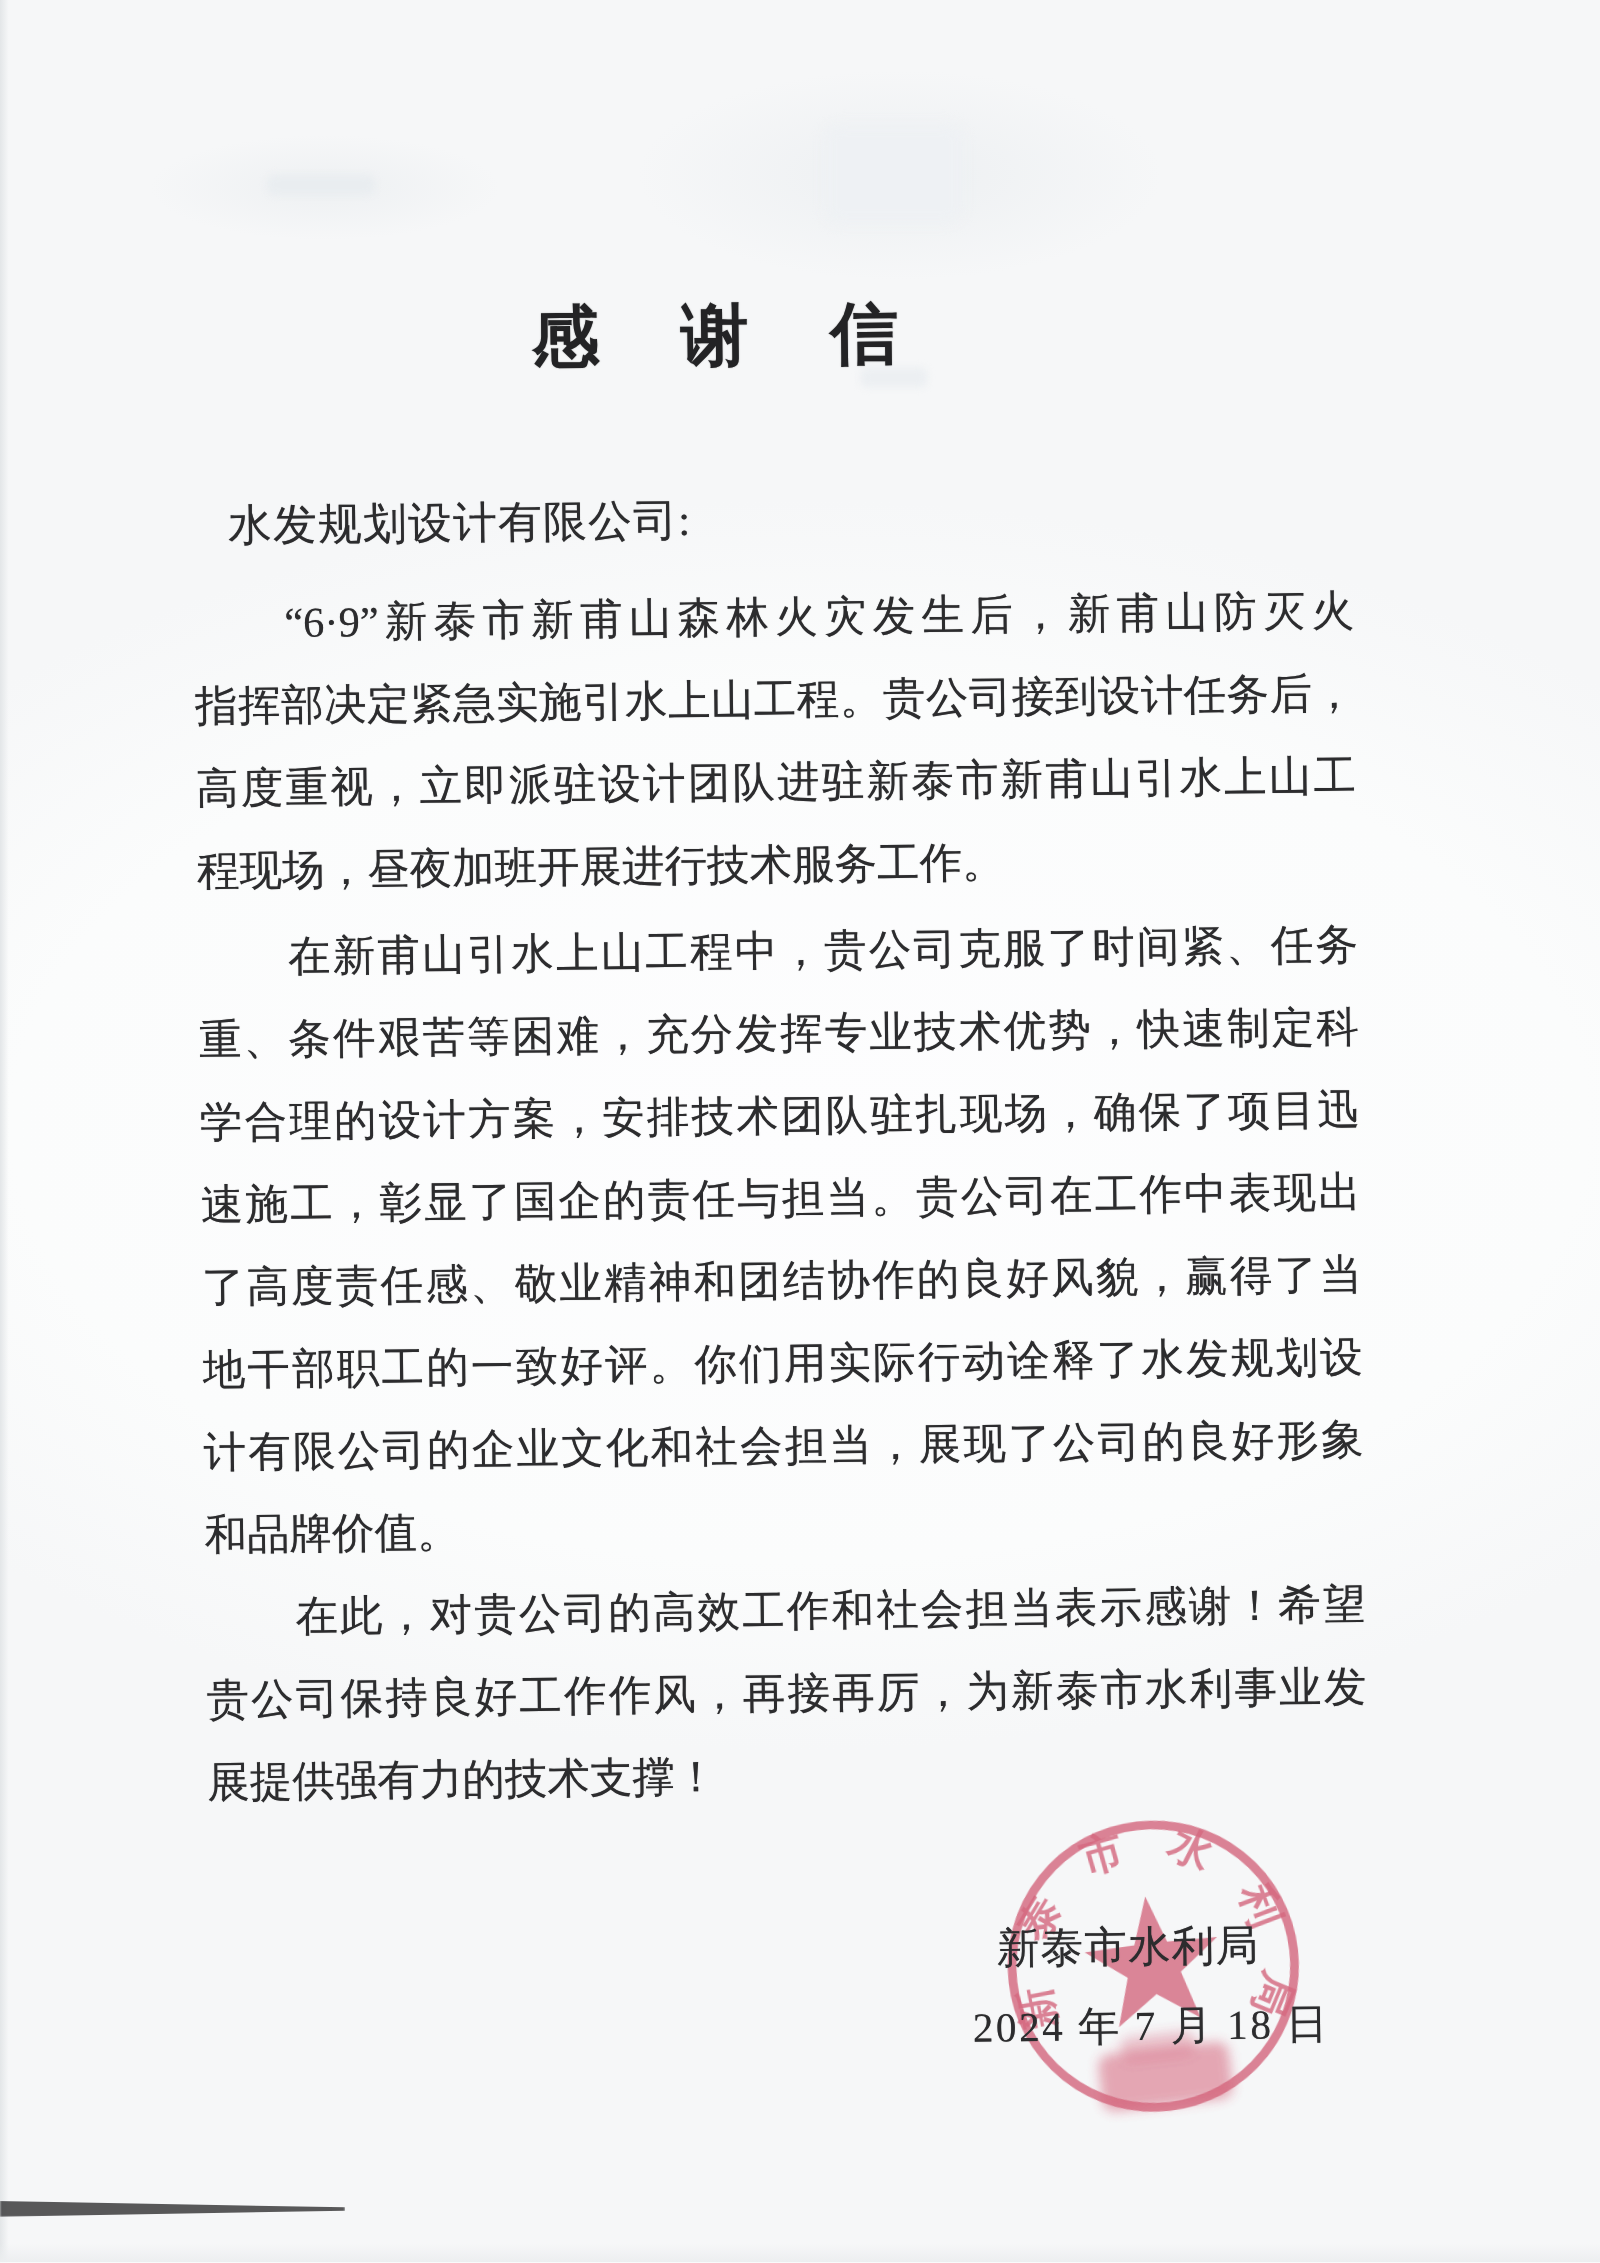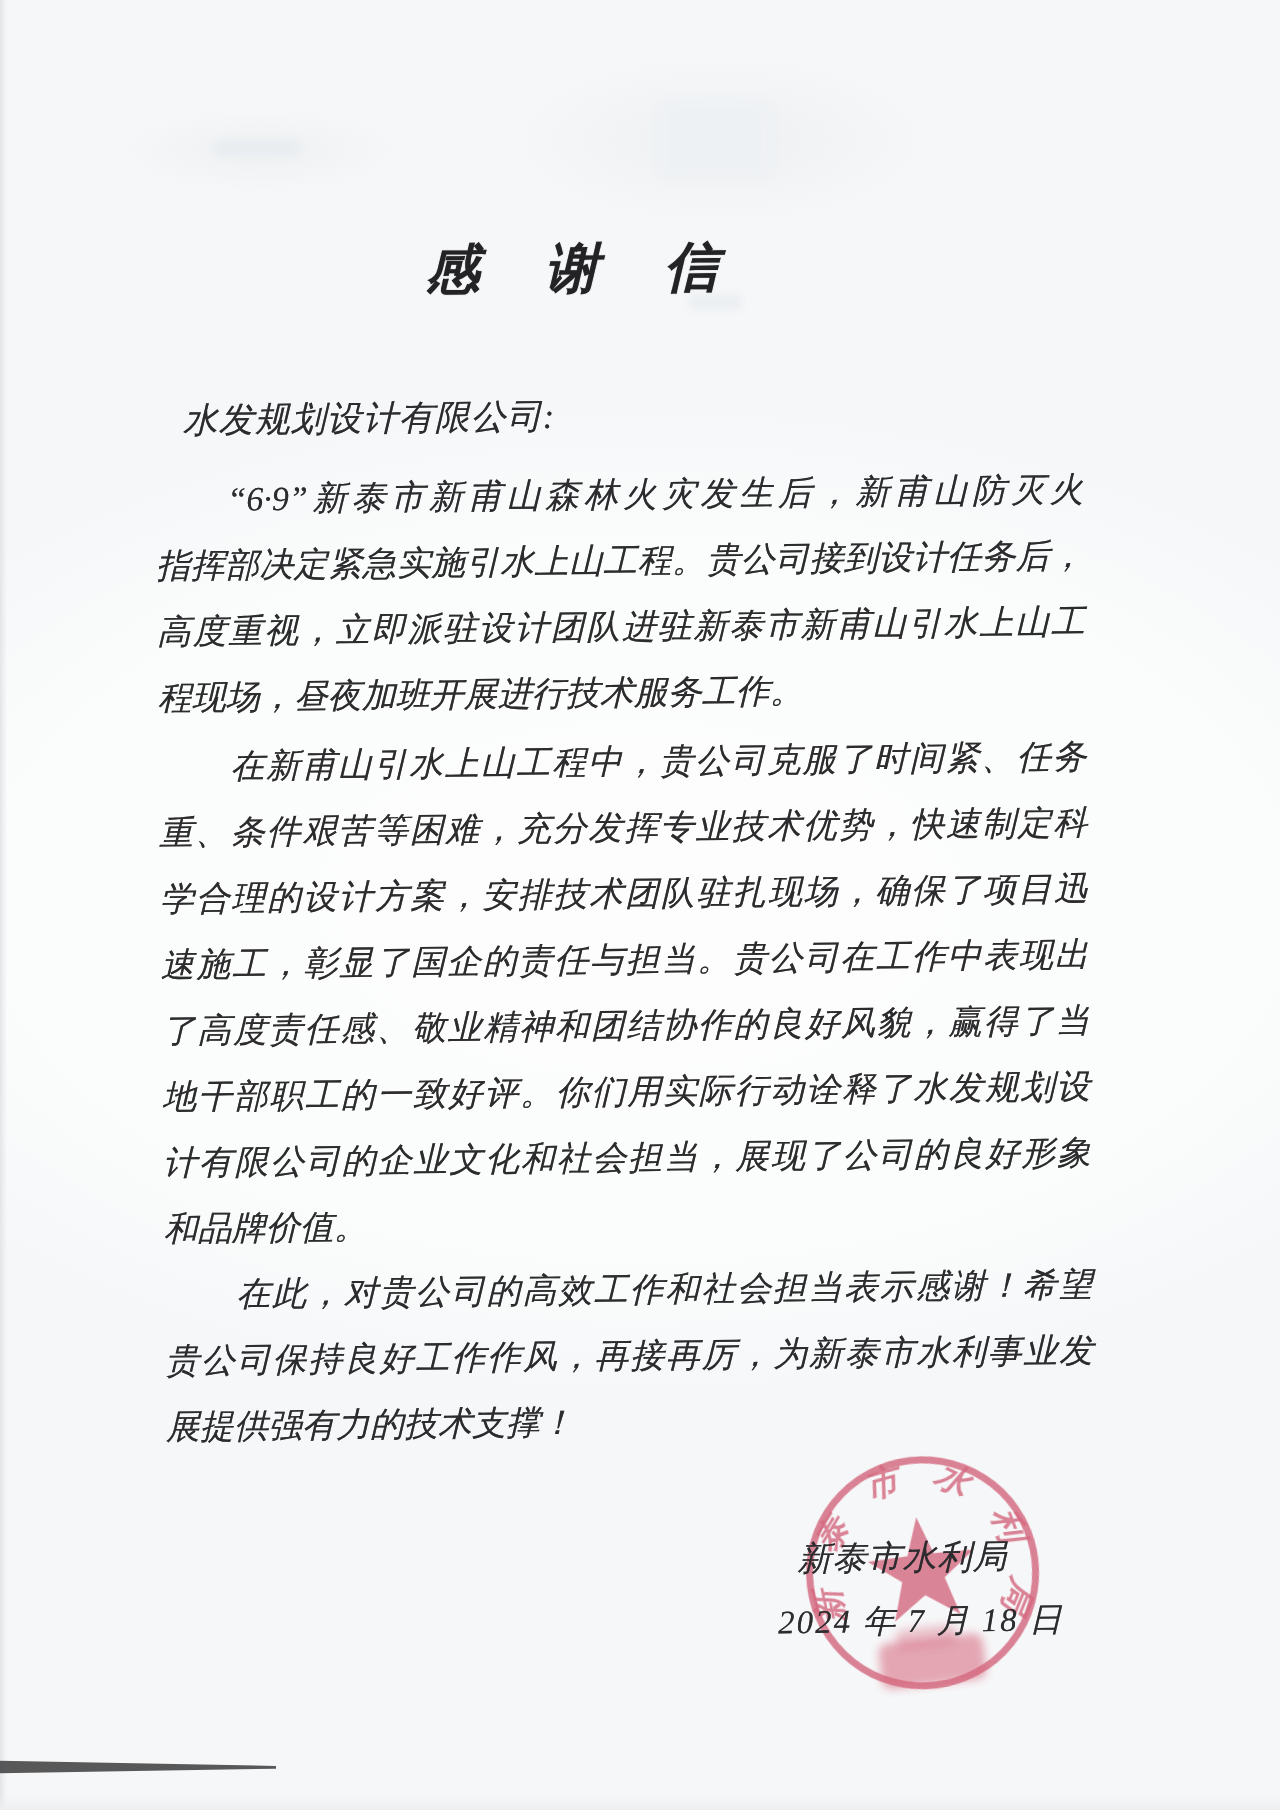--- a/index.html
+++ b/index.html
@@ -7,21 +7,20 @@
     position:relative;
     width:1280px;height:1810px;
     overflow:hidden;
     background:
       radial-gradient(ellipse 300px 120px at 720px 140px, rgba(210,218,224,.25), rgba(0,0,0,0) 70%),
       radial-gradient(ellipse 200px 60px at 260px 150px, rgba(208,216,222,.22), rgba(0,0,0,0) 70%),
       radial-gradient(ellipse 900px 500px at 640px 900px, #fdfdfe, #fbfcfc 70%, #f6f7f8 100%),
       #fbfcfc;
     font-family:"Liberation Serif","DejaVu Serif",serif;
     color:#2c2c2e;
-    font-style:italic;
   }
   .letter{
     position:absolute;inset:0;
     transform:rotate(-0.65deg);
     transform-origin:50% 40%;
   }
   .title{
     position:absolute;left:158px;top:232px;width:864px;
     margin:0;text-align:center;
     font-size:54px;font-weight:700;letter-spacing:26px;

